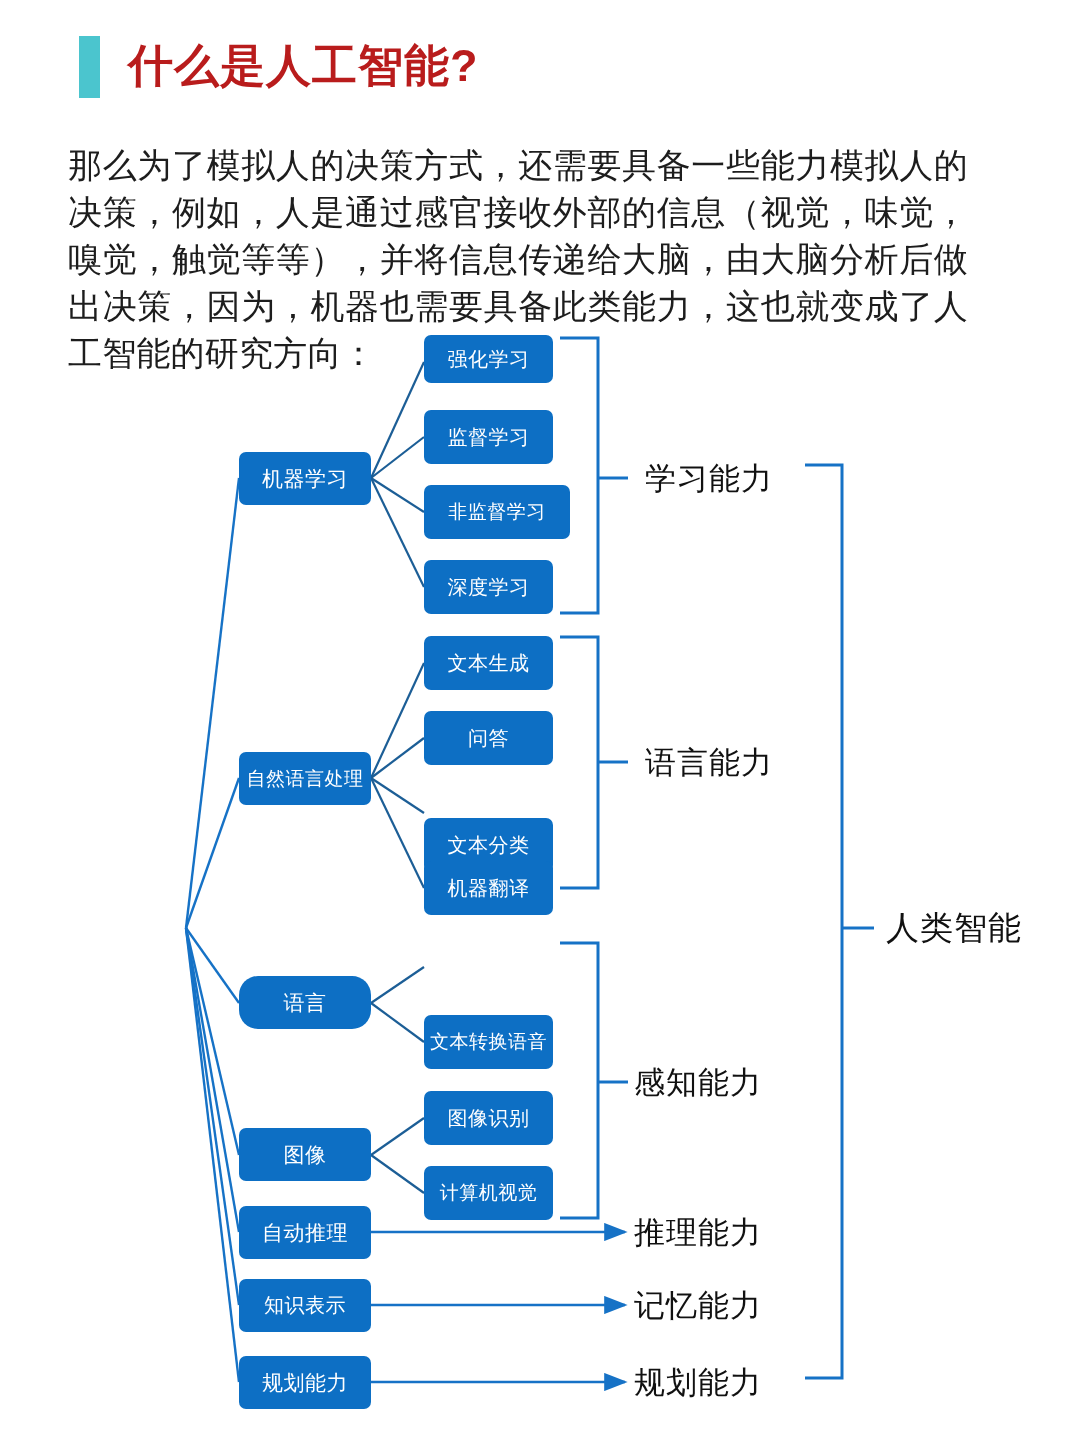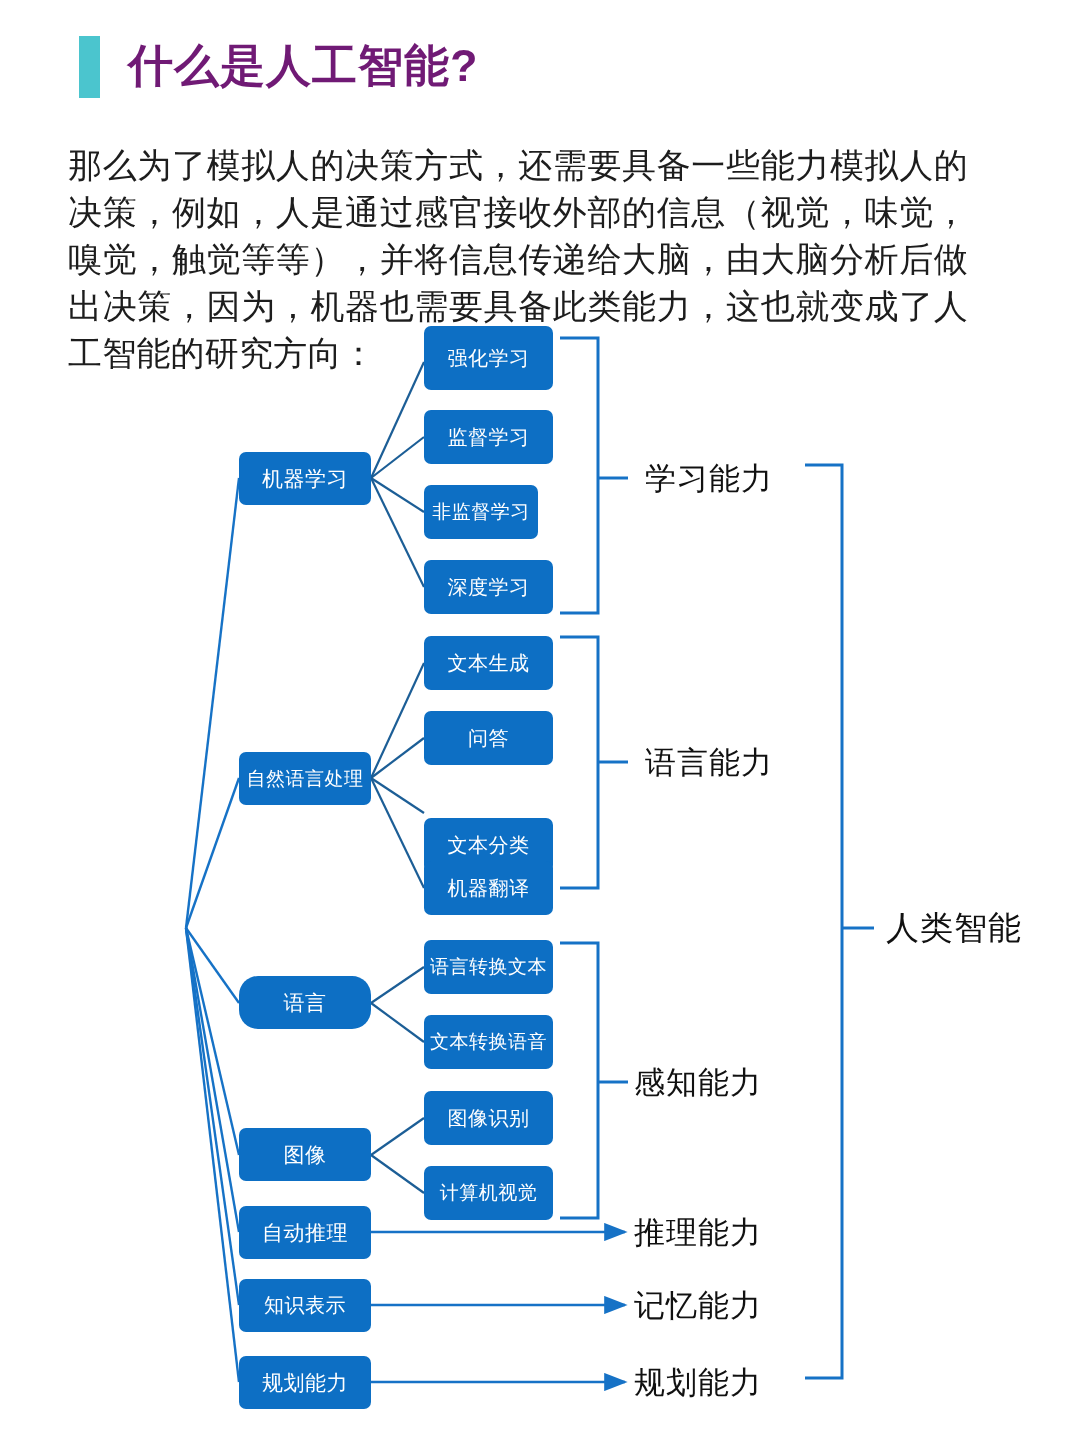--- a/index.html
+++ b/index.html
@@ -26,21 +26,21 @@
     position: absolute;
     left: 79px; top: 36px;
     width: 21px; height: 62px;
     background: #4BC5CE;
   }
   #page-title {
     position: absolute;
     left: 128px; top: 34px;
     font-size: 45px;
     font-weight: bold;
-    color: #701a75;
+    color: #b91c1c;
     letter-spacing: 1px;
     line-height: 64px;
     white-space: nowrap;
   }
 
   
   #intro-paragraph {
     position: absolute;
     left: 68px; top: 142px;
     width: 900px;
@@ -189,49 +189,46 @@
   <div class="node" style="left:239px; top:1206px; width:132px; height:53px;">
     <span>自动推理</span>
   </div>
   <div class="node" style="left:239px; top:1279px; width:132px; height:53px; font-size:20px;">
     <span>知识表示</span>
   </div>
   <div class="node" style="left:239px; top:1356px; width:132px; height:53px;">
     <span>规划能力</span>
   </div>
 
-  <div class="node leaf" style="left:424px; top:326px; width:129px; height:64px;">
+  <div class="node leaf" style="left:424px; top:335px; width:129px; height:48px;">
     <span>强化学习</span>
   </div>
   <div class="node leaf" style="left:424px; top:410px; width:129px; height:54px;">
     <span>监督学习</span>
   </div>
-  <div class="node leaf tight" style="left:424px; top:485px; width:114px; height:54px;">
+  <div class="node leaf tight" style="left:424px; top:485px; width:146px; height:54px;">
     <span>非监督学习</span>
   </div>
   <div class="node leaf" style="left:424px; top:560px; width:129px; height:54px;">
     <span>深度学习</span>
   </div>
 
   <div class="node leaf" style="left:424px; top:636px; width:129px; height:54px;">
     <span>文本生成</span>
   </div>
   <div class="node leaf" style="left:424px; top:711px; width:129px; height:54px;">
     <span>问答</span>
   </div>
   <div class="node leaf" style="left:424px; top:786px; width:129px; height:54px;margin-top:32px;">
     <span>文本分类</span>
   </div>
   <div class="node leaf" style="left:424px; top:861px; width:129px; height:54px;">
     <span>机器翻译</span>
   </div>
 
-  <div class="node leaf tight" style="left:424px; top:940px; width:129px; height:54px;">
-    <span>语言转换文本</span>
-  </div>
   <div class="node leaf tight" style="left:424px; top:1015px; width:129px; height:54px;">
     <span>文本转换语音</span>
   </div>
 
   <div class="node leaf" style="left:424px; top:1091px; width:129px; height:54px;">
     <span>图像识别</span>
   </div>
   <div class="node leaf tight" style="left:424px; top:1166px; width:129px; height:54px;">
     <span>计算机视觉</span>
   </div>

